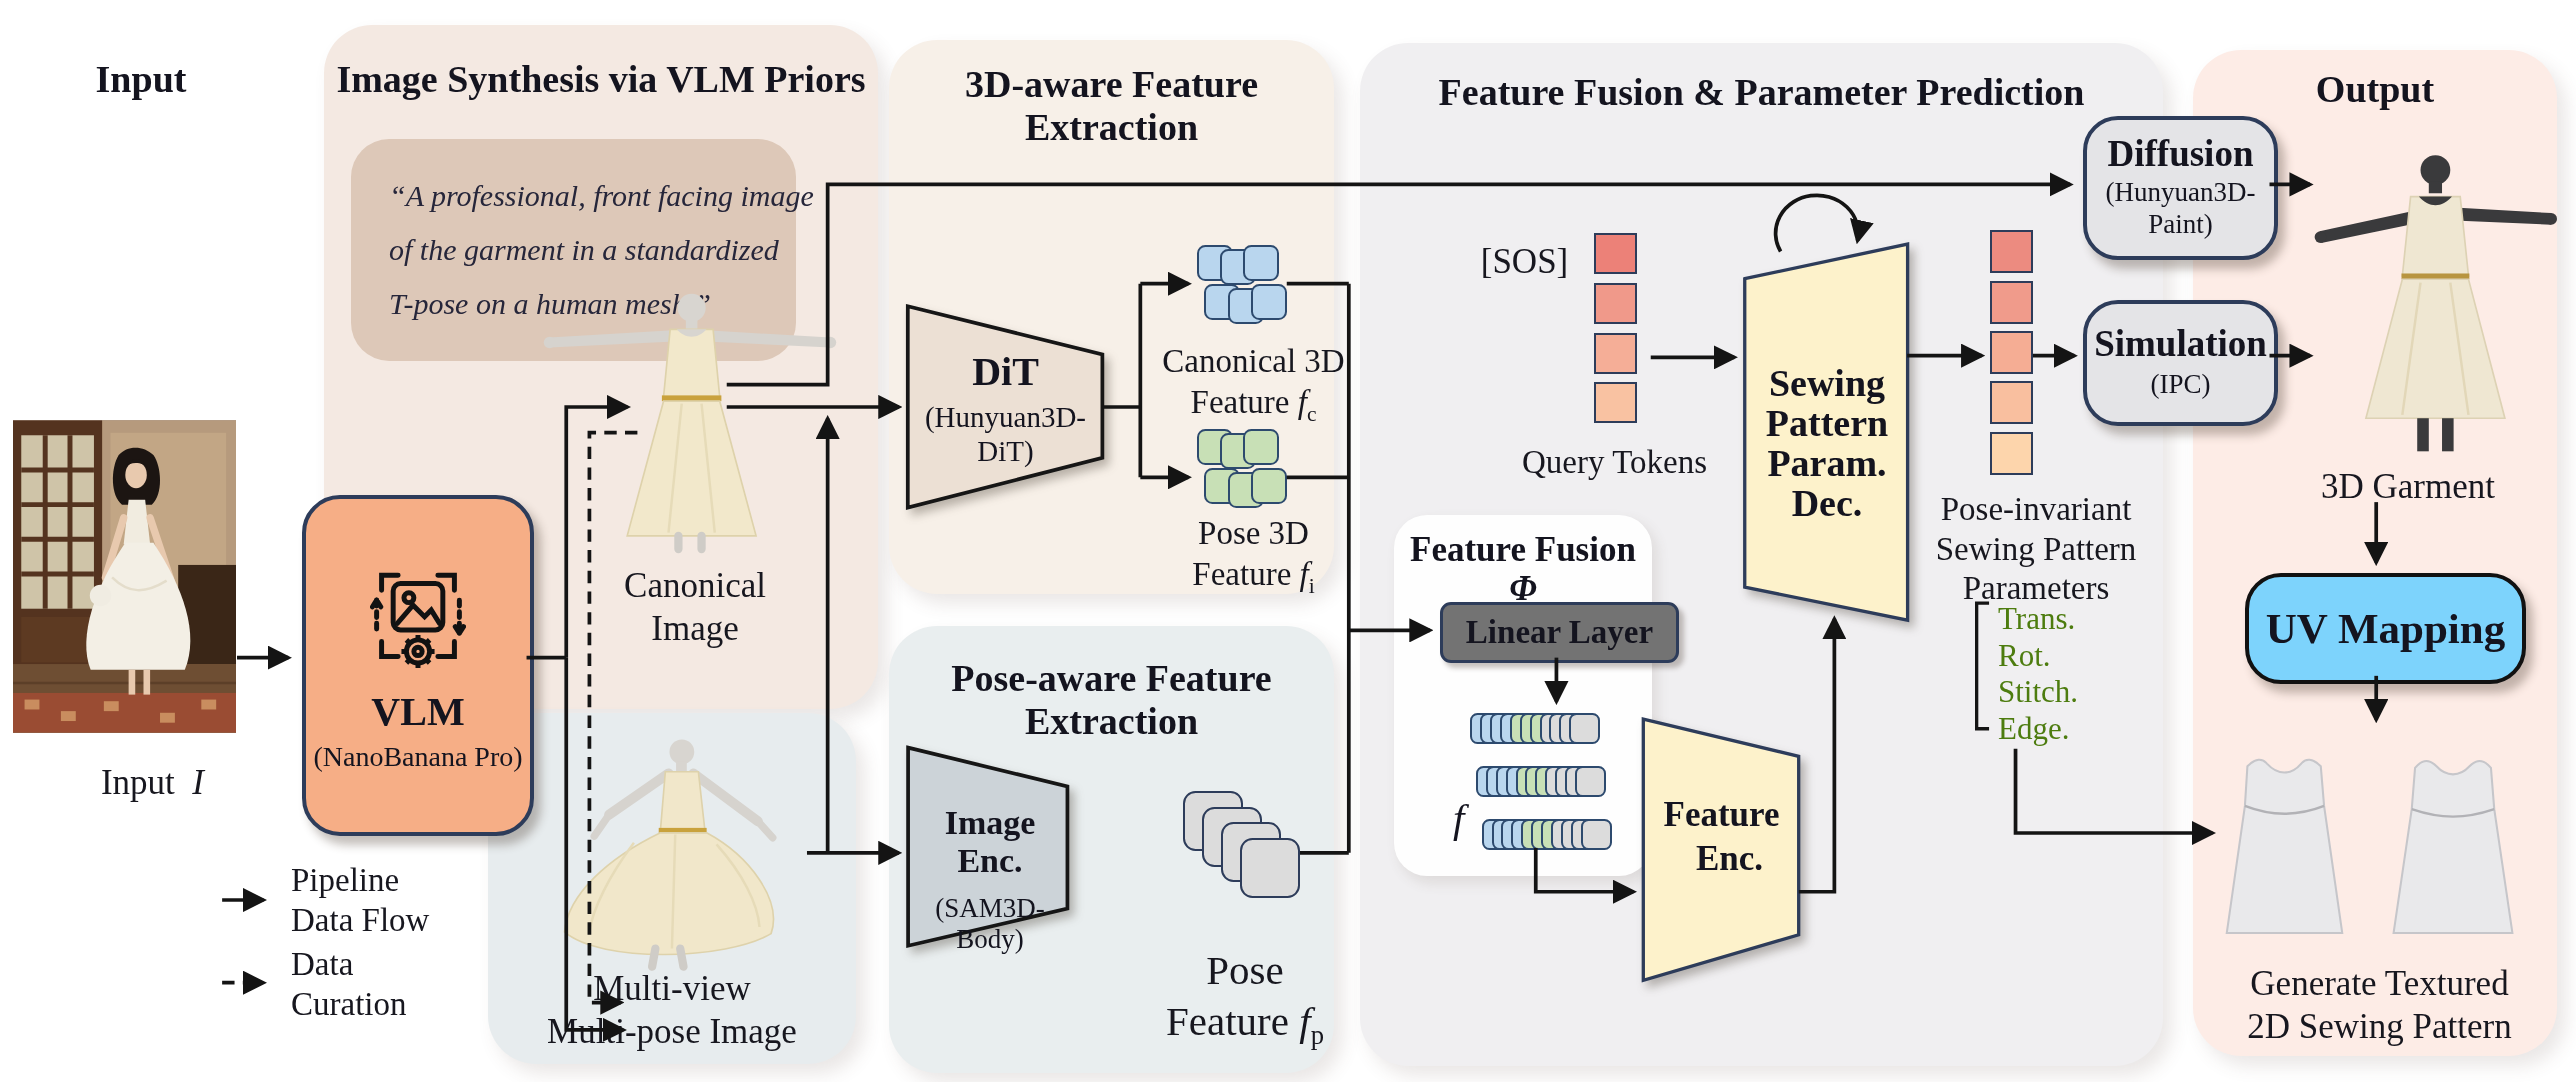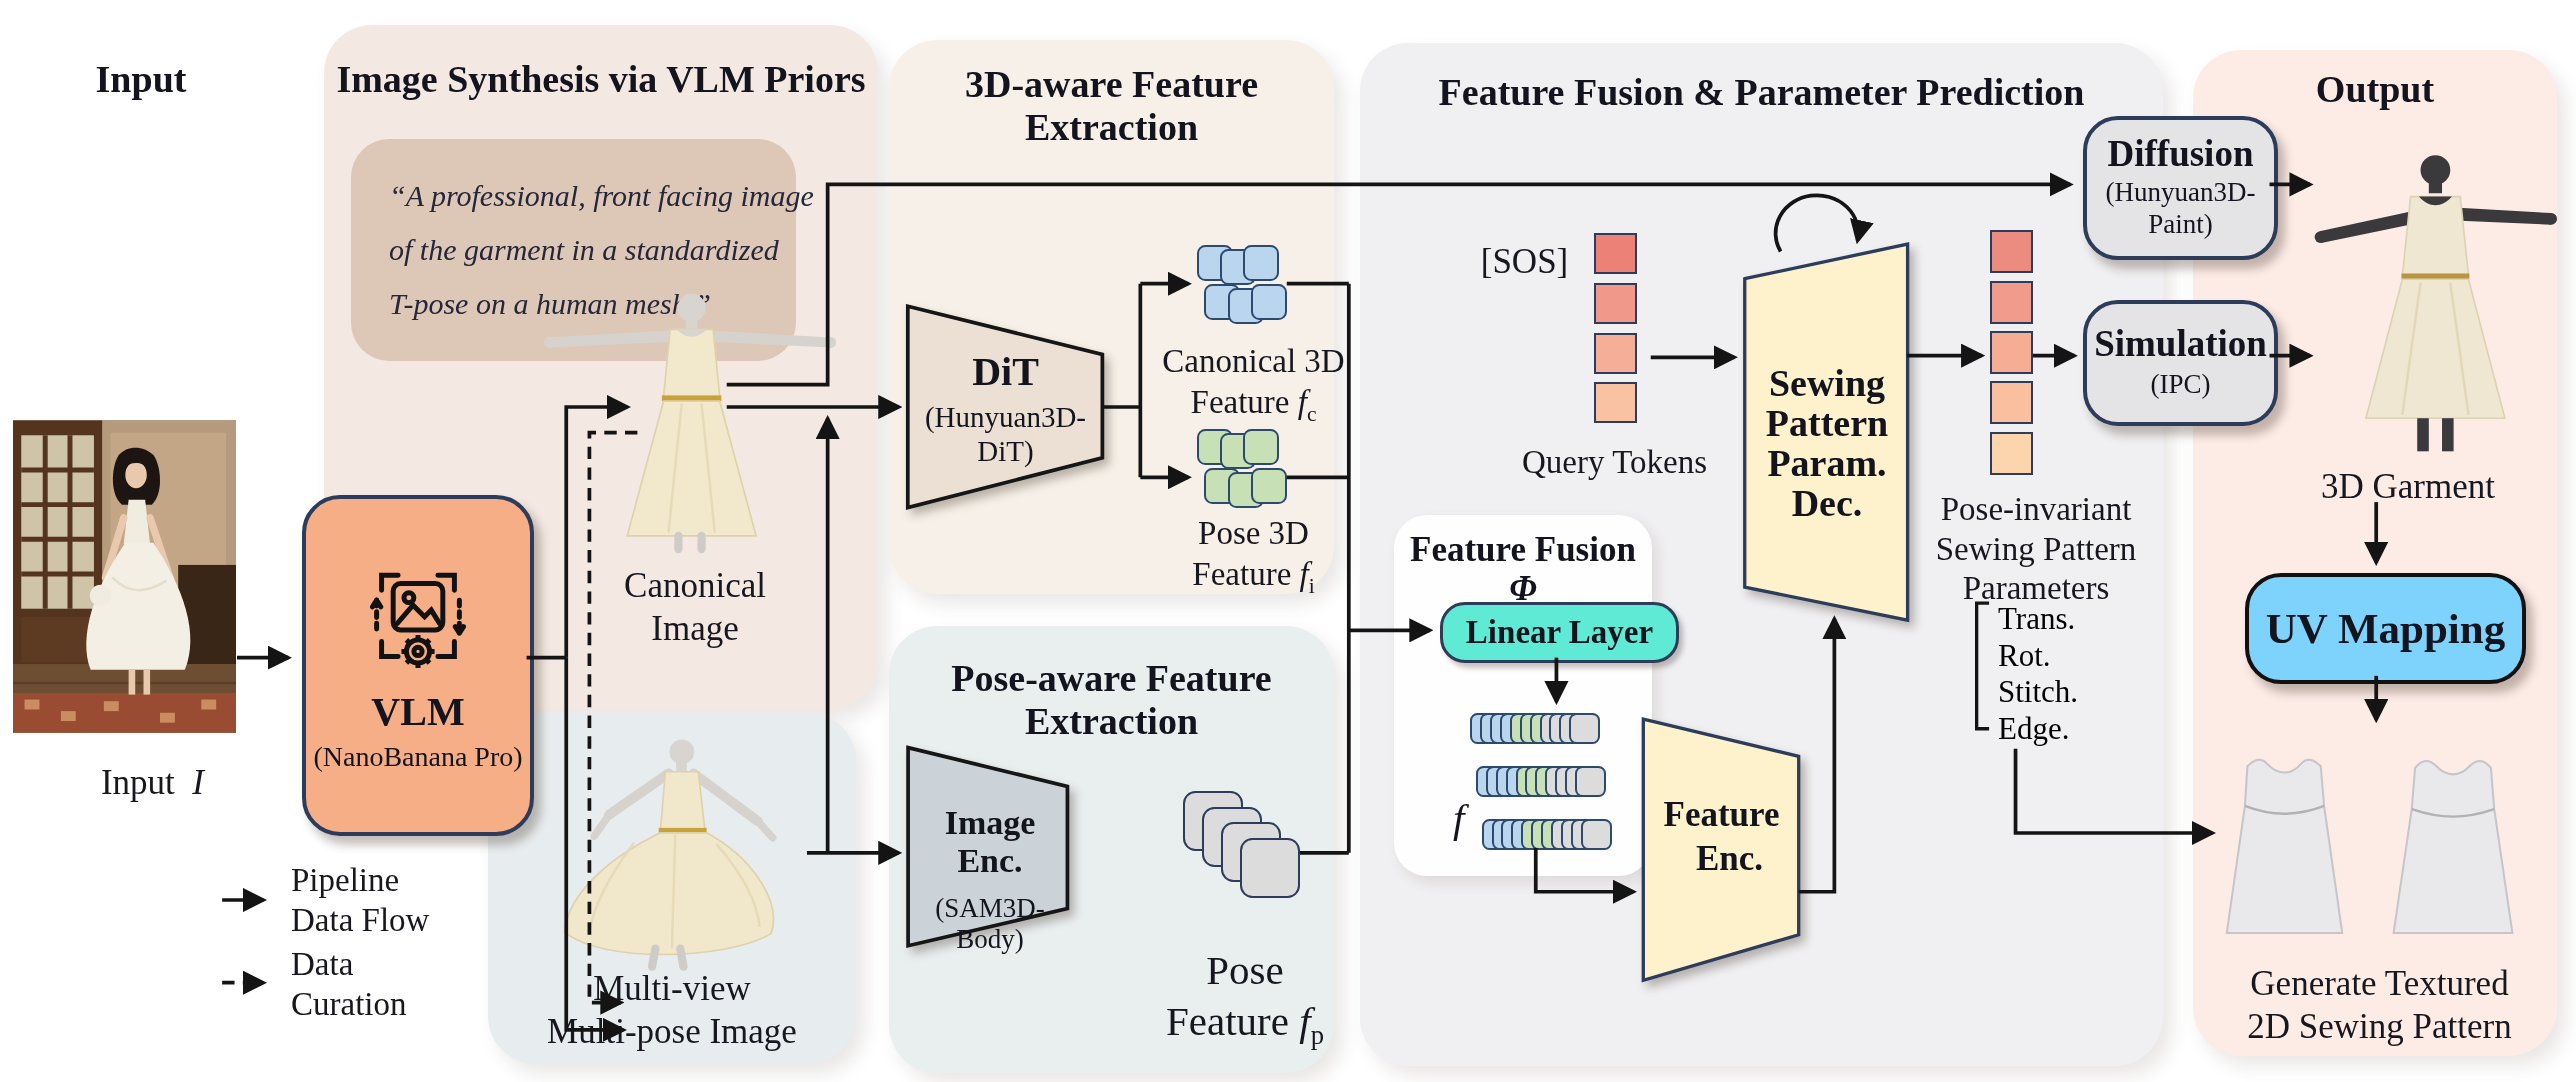--- a/index.html
+++ b/index.html
@@ -18,21 +18,21 @@
   .traptxt{position:absolute;text-align:center;}
   .token{position:absolute;width:43px;border:2.5px solid #2d3c5a;box-sizing:border-box;}
   .tile{position:absolute;width:36px;height:36px;border:2.9px solid #2d4a6e;border-radius:8.3px;box-sizing:border-box;}
   .ftile{position:absolute;width:31px;height:31px;border:2.5px solid #2d4a6e;border-radius:7.4px;box-sizing:border-box;}
   .ptile{position:absolute;width:60px;height:60px;border:2.9px solid #2d3c5a;border-radius:12.4px;box-sizing:border-box;}
   .wires{position:absolute;left:0;top:0;z-index:60;pointer-events:none;}
   .bubble{position:absolute;border-radius:38px;}
   .bubble .line{font-style:italic;font-size:30px;line-height:1.8;color:#26263a;white-space:nowrap;}
   .legend-lbl{position:absolute;font-size:33px;line-height:1.2;color:#17171f;}
   .legend-lbl span{display:block;}
-  .items span{display:block;font-size:31px;line-height:1.18;color:#000000;text-align:left;}
+  .items span{display:block;font-size:31px;line-height:1.18;color:#4d7c0f;text-align:left;}
   sub{font-size:65%;}
 </style>
 </head>
 <body>
 
 <div class="canvas">
 
   <div class="panel" style="left:324px;top:25px;width:554px;height:684px;background:#f4e9e2;"></div>
   <div class="panel" style="left:488px;top:713px;width:368px;height:351px;background:#e7ecee;"></div>
   <div class="panel" style="left:889px;top:40px;width:445px;height:554px;background:#f7f0e8;"></div>
@@ -253,21 +253,21 @@
     <span style="display:block;">Pattern</span>
     <span style="display:block;">Param.</span>
     <span style="display:block;">Dec.</span>
   </div>
 
   <div class="abs" style="left:1394px;top:515px;width:258px;height:361px;background:#fefefe;border-radius:33px;box-shadow:5px 6.6px 13.2px rgba(90,70,60,.12);"></div>
   <div class="ptitle" style="left:1394px;top:530px;width:258px;font-size:35px;">
     <span style="display:inline;">Feature Fusion</span> <i style="display:inline;">Φ</i>
   </div>
 
-  <div class="roundbox" style="left:1440px;top:602px;width:233px;height:55px;background:#5eead4;border-radius:25px;border-width:3.3px;box-shadow:4.1px 5px 5.8px rgba(70,55,45,.3);">
+  <div class="roundbox" style="left:1440px;top:602px;width:233px;height:55px;background:#737373;border-radius:11px;border-width:3.3px;box-shadow:4.1px 5px 5.8px rgba(70,55,45,.3);">
     <div style="font-weight:bold;font-size:33px;">Linear Layer</div>
   </div>
 
   <div class="abs" style="left:1470px;top:713px;width:141px;height:137px;">
       <div class="ftile" style="left: 0px; top: 0px; z-index: 0; background: rgb(185, 214, 238);"></div>
       <div class="ftile" style="left: 5.8px; top: 53px; z-index: 20; background: rgb(185, 214, 238);"></div>
       <div class="ftile" style="left: 11.6px; top: 106px; z-index: 40; background: rgb(185, 214, 238);"></div>
       <div class="ftile" style="left: 10px; top: 0px; z-index: 1; background: rgb(185, 214, 238);"></div>
       <div class="ftile" style="left: 15.7px; top: 53px; z-index: 21; background: rgb(185, 214, 238);"></div>
       <div class="ftile" style="left: 21.5px; top: 106px; z-index: 41; background: rgb(185, 214, 238);"></div>

